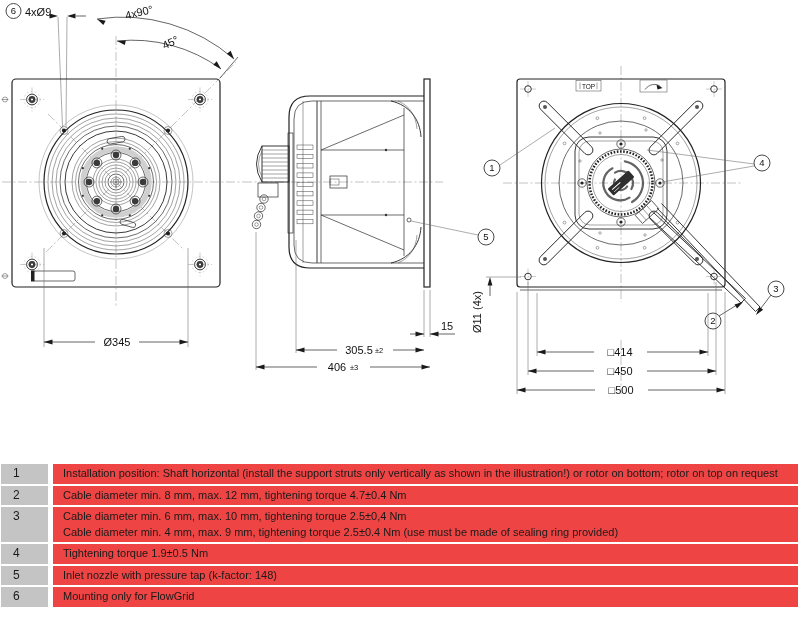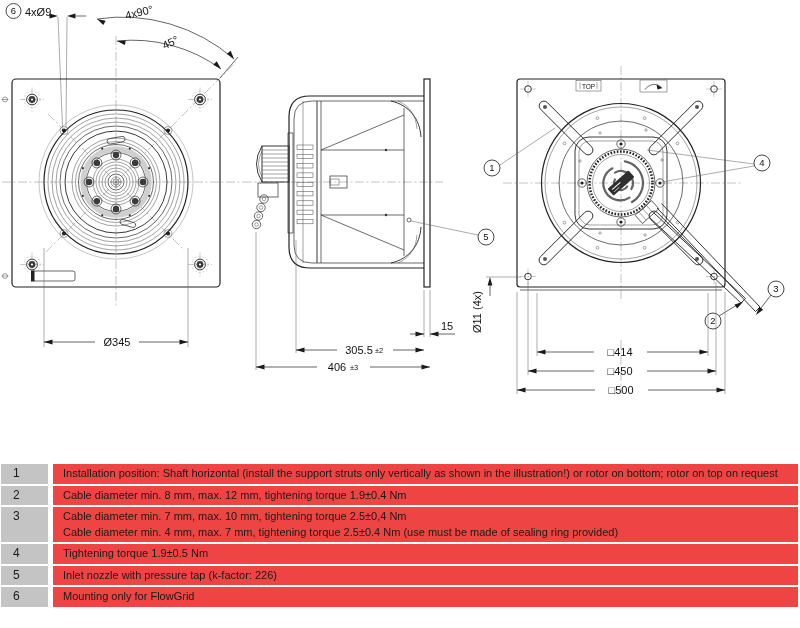--- a/index.html
+++ b/index.html
@@ -506,40 +506,40 @@
 <div class="notes">
   <div class="nrow">
     <div class="nnum">1</div>
     <div class="ntxt">
       <div>Installation position: Shaft horizontal (install the support struts only vertically as shown in the illustration!) or rotor on bottom; rotor on top on request</div>
     </div>
   </div>
   <div class="nrow">
     <div class="nnum">2</div>
     <div class="ntxt">
-      <div>Cable diameter min. 8 mm, max. 12 mm, tightening torque 1.9±0.4 Nm</div>
+      <div>Cable diameter min. 8 mm, max. 12 mm, tightening torque 4.7±0.4 Nm</div>
     </div>
   </div>
   <div class="nrow">
     <div class="nnum">3</div>
     <div class="ntxt">
-      <div>Cable diameter min. 7 mm, max. 10 mm, tightening torque 2.5±0,4 Nm</div>
-      <div>Cable diameter min. 4 mm, max. 7 mm, tightening torque 2.5±0.4 Nm (use must be made of sealing ring provided)</div>
+      <div>Cable diameter min. 6 mm, max. 10 mm, tightening torque 2.5±0,4 Nm</div>
+      <div>Cable diameter min. 4 mm, max. 9 mm, tightening torque 2.5±0.4 Nm (use must be made of sealing ring provided)</div>
     </div>
   </div>
   <div class="nrow">
     <div class="nnum">4</div>
     <div class="ntxt">
       <div>Tightening torque 1.9±0.5 Nm</div>
     </div>
   </div>
   <div class="nrow">
     <div class="nnum">5</div>
     <div class="ntxt">
-      <div>Inlet nozzle with pressure tap (k-factor: 226)</div>
+      <div>Inlet nozzle with pressure tap (k-factor: 148)</div>
     </div>
   </div>
   <div class="nrow">
     <div class="nnum">6</div>
     <div class="ntxt">
       <div>Mounting only for FlowGrid</div>
     </div>
   </div>
 </div>
 

